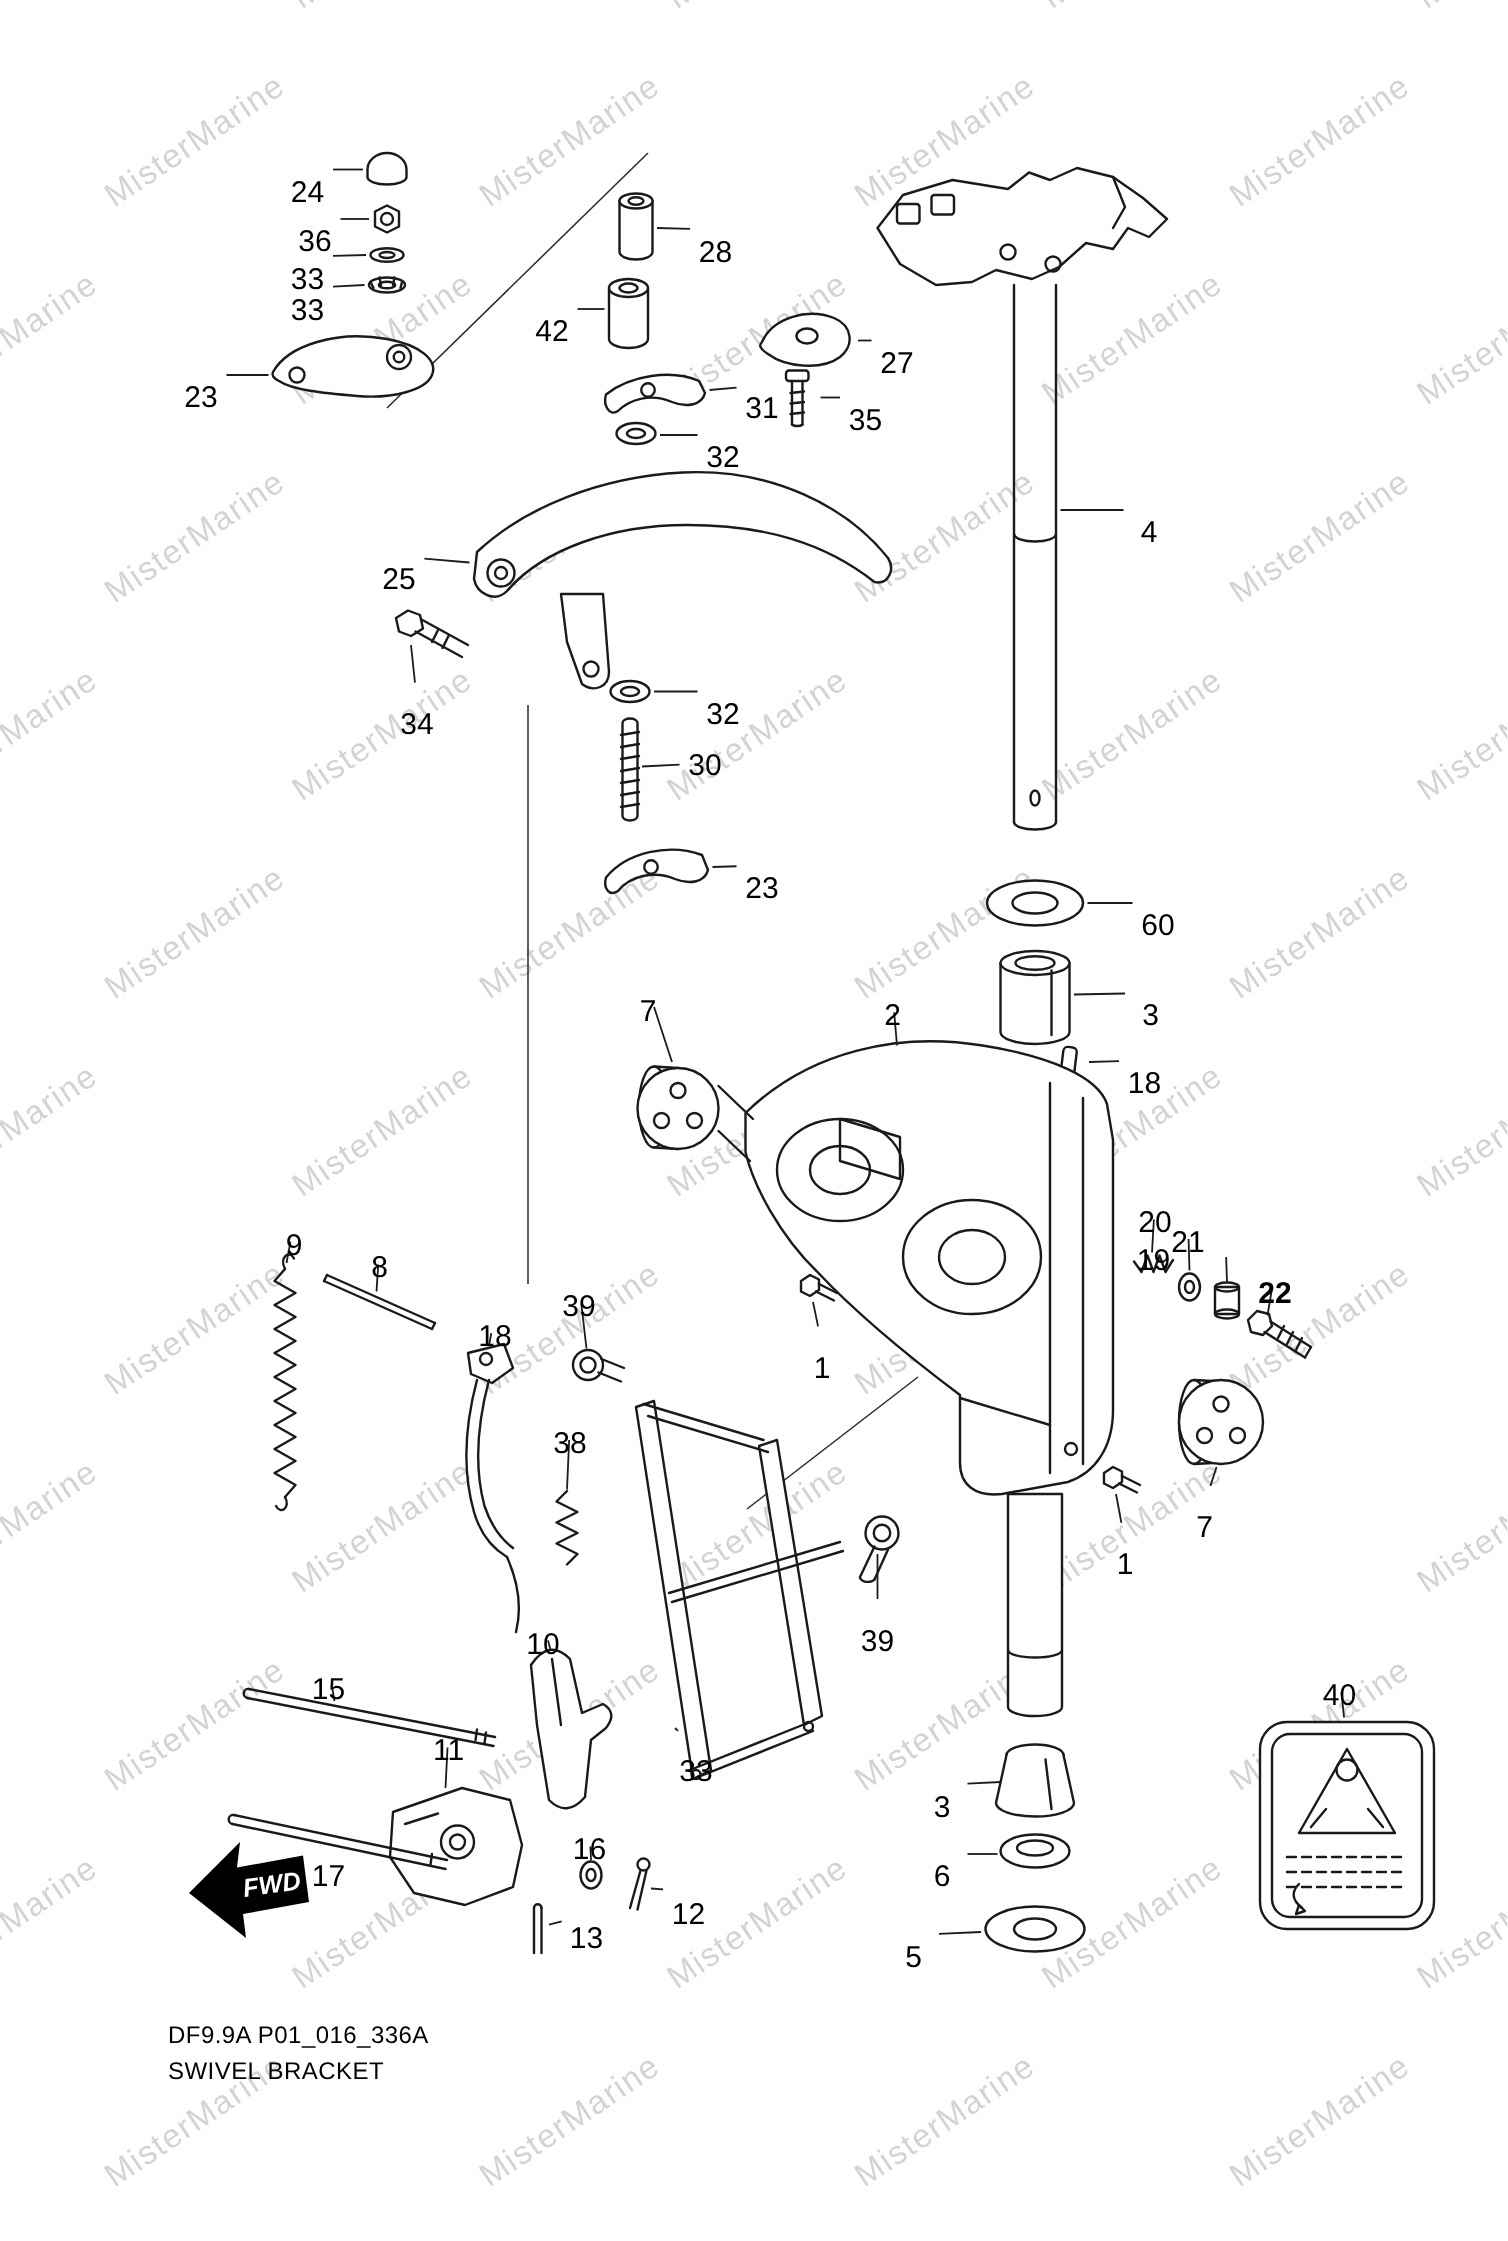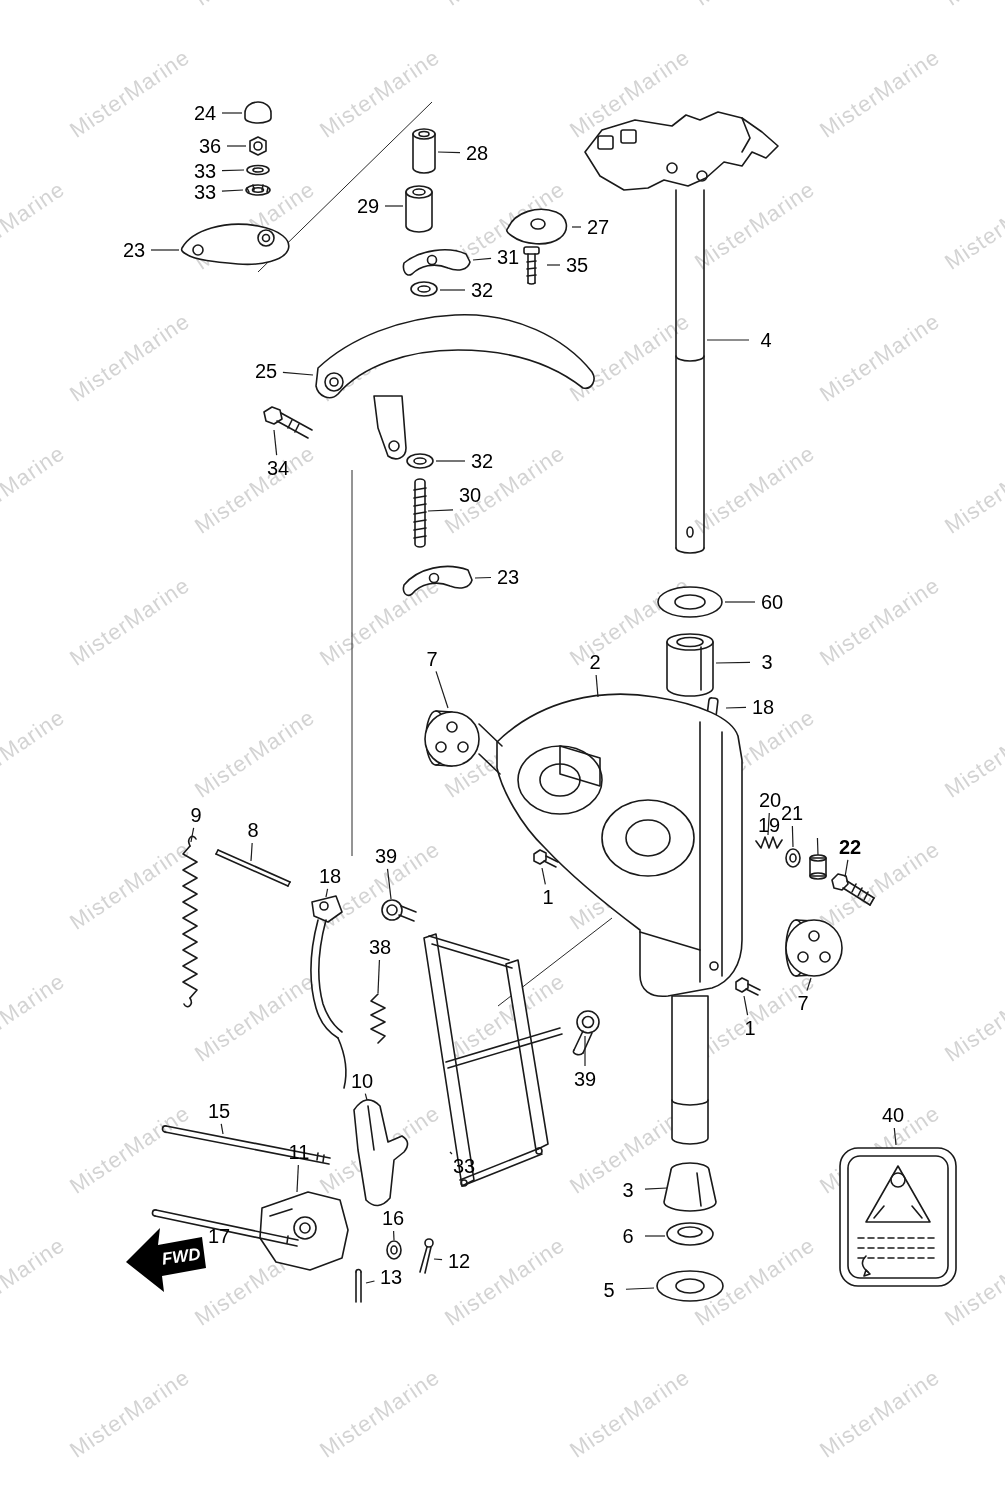--- a/index.html
+++ b/index.html
@@ -8,21 +8,21 @@
     font-family:"Liberation Sans",sans-serif;
   }
   #watermark-layer{position:absolute;inset:0;z-index:0;pointer-events:none;}
   .wm{
     position:absolute;transform:rotate(-34deg);transform-origin:left top;
     font-size:22px;letter-spacing:1px;color:rgba(110,110,110,0.30);white-space:nowrap;
   }
   #artwork{position:absolute;left:0;top:0;z-index:1;}
   #leader-lines{position:absolute;left:0;top:0;z-index:2;pointer-events:none;}
   #leader-lines line{stroke:#1c1c1c;stroke-width:1.2;}
-  #callout-layer{position:absolute;inset:0;z-index:3;}
+  #callout-layer{position:absolute;inset:0;z-index:3;margin-top:16px;}
   .callout{
     position:absolute;transform:translate(-50%,-50%);
     font-size:20px;color:#000;white-space:nowrap;
   }
   .ln{stroke:#1a1a1a;stroke-width:1.6;fill:none;stroke-linecap:round;stroke-linejoin:round;}
   .thin{stroke:#2a2a2a;stroke-width:1;fill:none;}
   .fw{fill:#ffffff;}
   .footer{
     position:absolute;left:112px;top:1346px;z-index:3;
     font-size:16px;line-height:1.5;color:#000;letter-spacing:0.3px;
@@ -458,21 +458,21 @@
       <line x1="894.293548347273" y1="1127.9354834727299" x2="896" y2="1145"></line>
     </svg>
 
   <div id="callout-layer">
       <div class="callout" style="left: 205px; top: 113px;">24</div>
       <div class="callout" style="left: 210px; top: 146px;">36</div>
       <div class="callout" style="left: 205px; top: 171px;">33</div>
       <div class="callout" style="left: 205px; top: 192px;">33</div>
       <div class="callout" style="left: 134px; top: 250px;">23</div>
       <div class="callout" style="left: 477px; top: 153px;">28</div>
-      <div class="callout" style="left: 368px; top: 206px;">29</div>
+      <div class="callout" style="left: 368px; top: 206px;">42</div>
       <div class="callout" style="left: 598px; top: 227px;">27</div>
       <div class="callout" style="left: 508px; top: 257px;">31</div>
       <div class="callout" style="left: 577px; top: 265px;">35</div>
       <div class="callout" style="left: 482px; top: 290px;">32</div>
       <div class="callout" style="left: 266px; top: 371px;">25</div>
       <div class="callout" style="left: 278px; top: 468px;">34</div>
       <div class="callout" style="left: 482px; top: 461px;">32</div>
       <div class="callout" style="left: 470px; top: 495px;">30</div>
       <div class="callout" style="left: 508px; top: 577px;">23</div>
       <div class="callout" style="left: 766px; top: 340px;">4</div>
@@ -501,14 +501,18 @@
       <div class="callout" style="left: 219px; top: 1236px;">17</div>
       <div class="callout" style="left: 393px; top: 1218px;">16</div>
       <div class="callout" style="left: 391px; top: 1277px;">13</div>
       <div class="callout" style="left: 459px; top: 1261px;">12</div>
       <div class="callout" style="left: 628px; top: 1190px;">3</div>
       <div class="callout" style="left: 628px; top: 1236px;">6</div>
       <div class="callout" style="left: 609px; top: 1290px;">5</div>
       <div class="callout" style="left: 893px; top: 1115px;">40</div>
     </div>
 
+  <div class="footer">
+    <div>DF9.9A P01_016_336A</div>
+    <div>SWIVEL BRACKET</div>
+  </div>
 
 </div>
 
 </body></html>

